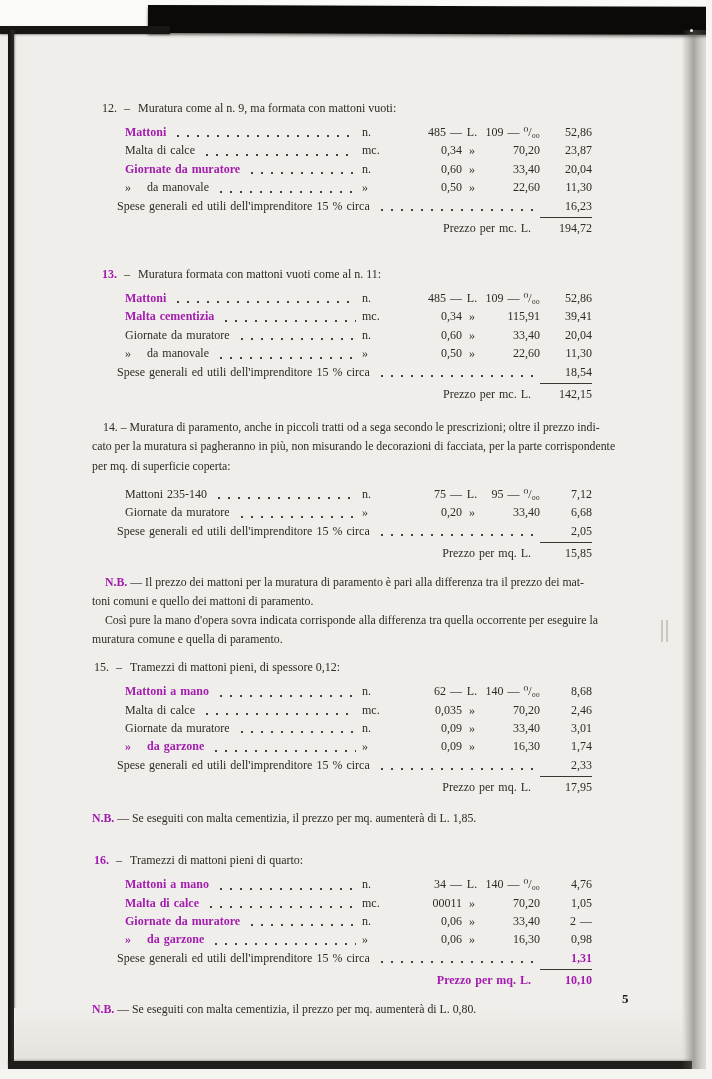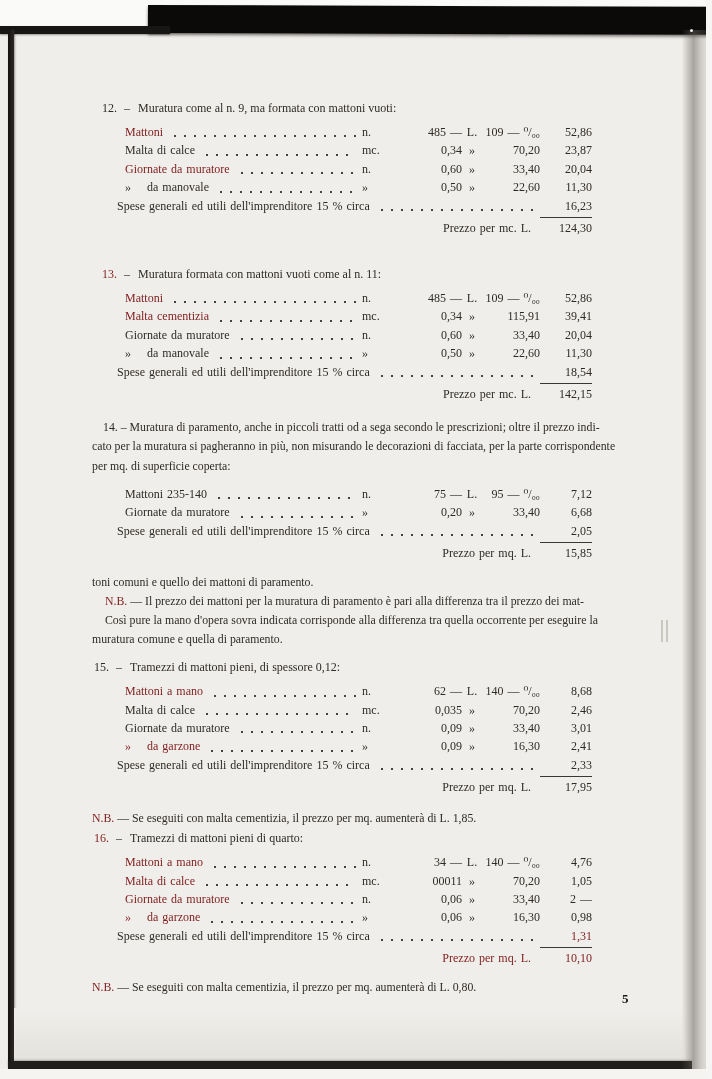--- a/index.html
+++ b/index.html
@@ -33,21 +33,21 @@
     background:linear-gradient(to right, rgba(110,105,98,0.02), rgba(100,95,88,0.52) 48%, rgba(125,120,112,0.28) 80%, rgba(140,135,128,0.18));
   }
   .scan-right-white { position:absolute; left:706px; top:0; width:6px; height:1079px; background:#f6f5f3; }
   .scan-speck { position:absolute; left:690px; top:29px; width:3px; height:3px; border-radius:50%; background:#f4f3f1; }
   .scan-faint-mark { position:absolute; width:2px; height:22px; background:#cbc8c2; }
   .scan-faint-mark.m1 { left:661px; top:620px; }
   .scan-faint-mark.m2 { left:666px; top:620px; }
 
   
   .content { position:absolute; left:92px; top:100px; width:565px; font-size:12px; }
-  .b { font-weight:normal; color:#7f1d1d; }
+  .b { font-weight:bold; color:#a21caf; }
 
   .sec-heading { line-height:17px; margin-bottom:6px; white-space:nowrap; }
   .sec-heading.ind { padding-left:10px; }
   .sec-heading.ind2 { padding-left:2px; }
   .sec-num { margin-right:7px; }
   .sec-dash { margin-right:8px; }
 
   .ctable { width:500px; word-spacing:1px; }
   .trow { display:flex; align-items:baseline; line-height:18.4px; padding-left:33px; white-space:nowrap; }
   .c-label { display:flex; flex:1; min-width:0; align-items:baseline; }
@@ -74,21 +74,21 @@
   .pline.find2 { text-indent:13px; }
   .nbpara { font-size:11.8px; line-height:19px; }
   .nb-single { font-size:11.8px; line-height:19px; white-space:nowrap; }
 
   .sec-13 { margin-top:28px; }
   .sec-14 { margin-top:14px; }
   .sec-14 .ctable { margin-top:9px; }
   .nb-14 { margin-top:10px; }
   .sec-15 { margin-top:10px; }
   .nb-15 { margin-top:12px; }
-  .sec-16 { margin-top:2px; }
+  .sec-16 { margin-top:24px; }
   .nb-16 { margin-top:10px; }
 
   .page-num { position:absolute; left:622px; top:991px; font-size:13px; font-weight:bold; color:#1c1916; }
 </style>
 </head>
 <body>
 
 <div class="scan-top-white"></div>
 <div class="scan-top-bar"></div>
 <div class="scan-top-line"></div>
@@ -155,21 +155,21 @@
       </div>
       <div class="trow spese">
         <span class="c-label">
             <span class="lbl">Spese generali ed utili dell'imprenditore 15 % circa</span>
             <span class="dots"></span>
           </span>
         <span class="c-ototal">16,23</span>
       </div>
       <div class="trow prezzo">
         <span class="pz-label">Prezzo per mc. L.</span>
-        <span class="pz-value">124,30</span>
+        <span class="pz-value">194,72</span>
       </div>
     </div>
   </div>
 
   <div class="section sec-13">
     <div class="sec-heading ind">
       <span class="sec-num b">13.</span><span class="sec-dash">–</span><span>Muratura formata con mattoni vuoti come al n. 11:</span>
     </div>
     <div class="ctable">
       <div class="trow">
@@ -267,22 +267,22 @@
         <span class="c-ototal">2,05</span>
       </div>
       <div class="trow prezzo">
         <span class="pz-label">Prezzo per mq. L.</span>
         <span class="pz-value">15,85</span>
       </div>
     </div>
   </div>
 
   <div class="nbpara nb-14">
+    <div class="pline find2"><span class="b">N.B.</span> <span>— Il prezzo dei mattoni per la muratura di paramento è pari alla differenza tra il prezzo dei mat-</span></div>
     <div class="pline">toni comuni e quello dei mattoni di paramento.</div>
-    <div class="pline find2"><span class="b">N.B.</span> <span>— Il prezzo dei mattoni per la muratura di paramento è pari alla differenza tra il prezzo dei mat-</span></div>
     <div class="pline find2">Così pure la mano d'opera sovra indicata corrisponde alla differenza tra quella occorrente per eseguire la</div>
     <div class="pline">muratura comune e quella di paramento.</div>
   </div>
 
   <div class="section sec-15">
     <div class="sec-heading ind2">
       <span class="sec-num">15.</span><span class="sec-dash">–</span><span>Tramezzi di mattoni pieni, di spessore 0,12:</span>
     </div>
     <div class="ctable">
       <div class="trow">
@@ -320,21 +320,21 @@
       </div>
       <div class="trow">
         <span class="c-label">
             <span class="lbl b">»  da garzone</span>
             <span class="dots"></span>
           </span>
         <span class="c-unit">»</span>
         <span class="c-qty">0,09</span>
         <span class="c-cur">»</span>
         <span class="c-price">16,30</span>
-        <span class="c-total">2,41</span>
+        <span class="c-total">1,74</span>
       </div>
       <div class="trow spese">
         <span class="c-label">
             <span class="lbl">Spese generali ed utili dell'imprenditore 15 % circa</span>
             <span class="dots"></span>
           </span>
         <span class="c-ototal">2,33</span>
       </div>
       <div class="trow prezzo">
         <span class="pz-label">Prezzo per mq. L.</span>

